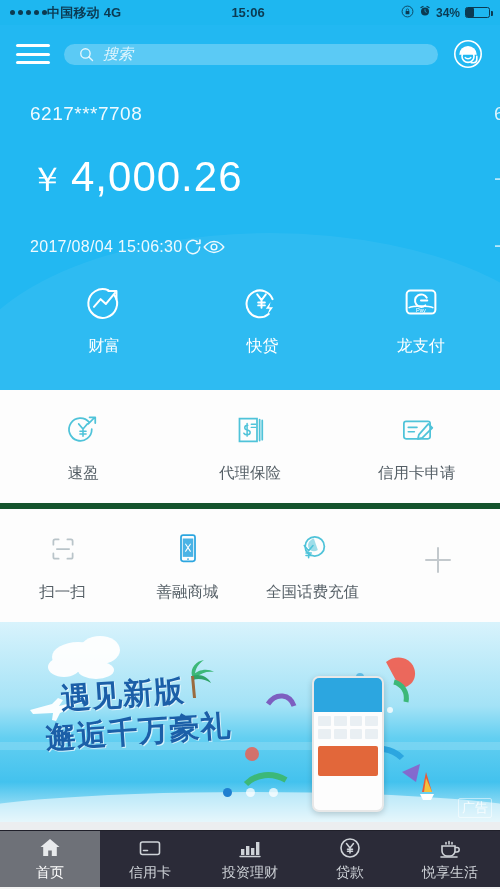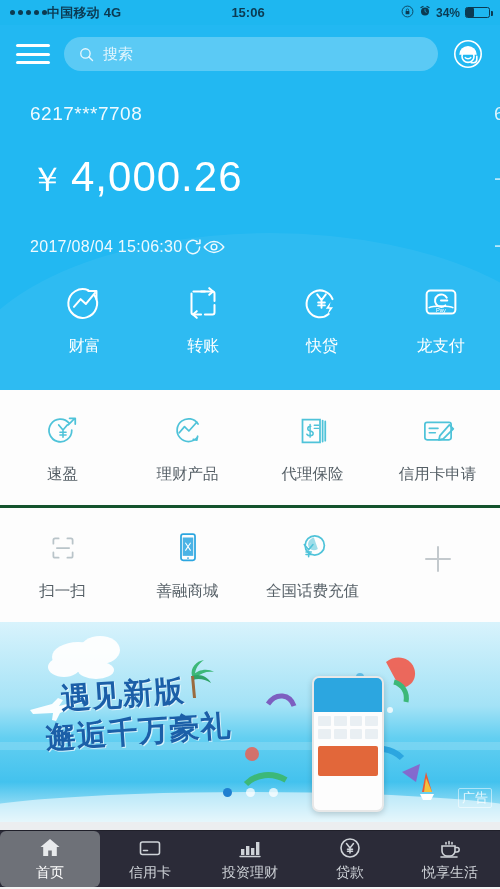--- a/index.html
+++ b/index.html
@@ -52,24 +52,25 @@
   
   .header {
     flex: 0 0 58px; height: 58px;
     background: #22B8F2;
     display: flex; align-items: center; gap: 14px;
     padding: 0 16px;
   }
   .hamburger { width: 34px; height: 24px; display: flex; flex-direction: column; justify-content: space-between; padding: 2px 0; cursor: pointer;}
   .hamburger span { display: block; height: 3px; background: #ffffff; border-radius: 2px; }
   .searchbar {
-    flex: 1; height: 34px; border-radius: 17px;
+    flex: 1; height: 21px; border-radius: 17px;
     background: rgba(255,255,255,0.26);
     display: flex; align-items: center; gap: 8px;
     padding: 0 14px;
+    font-style: italic;
   }
   .searchbar .ph { color: rgba(255,255,255,0.82); font-size: 15px; }
   .svc {
     width: 32px; height: 32px; flex: 0 0 32px;
   }
 
   
   .bluearea {
     background: #22B8F2;
     position: relative;
@@ -105,21 +106,21 @@
   .qicon { width: 46px; height: 46px; display: block; }
 
   
   .white {
     background: #fdfdfd; flex: 0 0 232px;
     display: flex; flex-direction: column;
   }
   .grid-row {
     flex: 1; display: flex; align-items: center;
   }
-  .grid-row + .grid-row { border-top: 3px solid #14532d; }
+  .grid-row + .grid-row { border-top: 6px solid #14532d; }
   .cell {
     flex: 1; display: flex; flex-direction: column; align-items: center; gap: 12px;
     cursor: pointer;
   }
   .cell .lbl { color: #555f66; font-size: 15.5px; }
   .cell .lbl.empty { height: 0; }
   .gicon { width: 42px; height: 42px; display: block; }
   .plusicon { width: 34px; height: 34px; display: block; }
 
   
@@ -137,21 +138,21 @@
     font-family: "DejaVu Sans", sans-serif;
   }
   .bn-title .l2 { margin-left: -18px; display: block; }
   .dots {
     position: absolute; bottom: 25px; left: 0; right: 0;
     display: flex; justify-content: center; gap: 14px; z-index: 6;
   }
   .dots i { width: 9px; height: 9px; border-radius: 50%; background: rgba(255,255,255,0.75); display: block; }
   .dots i.on { background: #1f7fd0; }
   .ad-tag {
-    position: absolute; right: 8px; bottom: 14px;
+    position: absolute; right: 8px; bottom: 4px;
     color: rgba(255,255,255,0.82); font-size: 13px;
     border: 1px solid rgba(255,255,255,0.5);
     padding: 0 3px; border-radius: 2px;
     z-index: 6;
   }
   .phone-mock {
     position: absolute; right: 116px; bottom: 10px;
     width: 72px; height: 136px; background: #fdfdfd;
     border-radius: 7px; border: 2px solid #e8e8e8;
     overflow: hidden; z-index: 4;
@@ -164,21 +165,21 @@
   .confetti { position: absolute; z-index: 3; }
 
   
   .tabbar {
     flex: 0 0 57px; background: #2b2b38;
     display: flex; align-items: stretch;
     border-top: 1px solid #20202a;
   }
   .tab {
     flex: 1; display: flex; flex-direction: column; align-items: center; justify-content: center; gap: 4px;
-    color: #cfd3d8; cursor: pointer; border-radius: 6px;
+    color: #cfd3d8; cursor: pointer;
   }
   .tab.active { background: #6e7178; color: #ffffff; }
   .tab .lbl { font-size: 14px; }
   .ticon { width: 24px; height: 24px; display: block; }
   .gapstrip { flex: 0 0 8px; background: #eceef0; }
 </style>
 </head>
 <body>
 
 <div id="app">
@@ -283,33 +284,20 @@
         <span class="qicon">
           <svg width="46" height="46" viewBox="0 0 48 48">
             <path d="M35 16a15 15 0 11-6.5-5.3" fill="none" stroke="#fff" stroke-width="2.1" stroke-linecap="round"></path>
             <path d="M13.5 28l7-8 5.5 5 9.5-11.5" fill="none" stroke="#fff" stroke-width="2.1" stroke-linecap="round" stroke-linejoin="round"></path>
             <path d="M28.5 11.5H37V20" fill="none" stroke="#fff" stroke-width="2.1" stroke-linecap="round" stroke-linejoin="round"></path>
           </svg>
         </span>
         <span class="lbl">财富</span>
       </div>
 
-      <div class="quick">
-        <span class="qicon">
-          <svg width="46" height="46" viewBox="0 0 48 48">
-            <path d="M14 12h20a2 2 0 012 2v8" fill="none" stroke="#fff" stroke-width="2.1" stroke-linecap="round"></path>
-            <path d="M12 14v20a2 2 0 002 2h8" fill="none" stroke="#fff" stroke-width="2.1" stroke-linecap="round"></path>
-            <path d="M36 26v8a2 2 0 01-2 2h-8" fill="none" stroke="#fff" stroke-width="2.1" stroke-linecap="round"></path>
-            <path d="M22 12h4" fill="none" stroke="#fff" stroke-width="2.1" stroke-linecap="round"></path>
-            <path d="M30.5 8.5L34.5 12l-4 3.5" fill="none" stroke="#fff" stroke-width="2.1" stroke-linecap="round" stroke-linejoin="round"></path>
-            <path d="M17.5 32.5L13.5 36l4 3.5" fill="none" stroke="#fff" stroke-width="2.1" stroke-linecap="round" stroke-linejoin="round"></path>
-          </svg>
-        </span>
-        <span class="lbl">转账</span>
-      </div>
 
       <div class="quick">
         <span class="qicon">
           <svg width="46" height="46" viewBox="0 0 48 48">
             <path d="M31 35.5A14 14 0 1135 20" fill="none" stroke="#fff" stroke-width="2.1" stroke-linecap="round"></path>
             <path d="M19 15l4.5 6 4.5-6M23.5 21v8M20 23.5h7M20 26.5h7" fill="none" stroke="#fff" stroke-width="2" stroke-linecap="round"></path>
             <path d="M33 23l-5 7h4l-2.5 6.5 6-8h-4z" fill="#fff"></path>
           </svg>
         </span>
         <span class="lbl">快贷</span>
@@ -336,30 +324,20 @@
     <div class="grid-row">
       <div class="cell">
         <span class="gicon">
           <svg width="42" height="42" viewBox="0 0 48 48">
             <path d="M31 15a13 13 0 10 3 8" fill="none" stroke="#4fc3d9" stroke-width="2" stroke-linecap="round"></path>
             <path d="M19 17l5 6 5-6M24 23v8M20.5 25.5h7M20.5 28.5h7" fill="none" stroke="#4fc3d9" stroke-width="1.8" stroke-linecap="round"></path>
             <path d="M30 17l7-7M31.5 9.5H38V16" fill="none" stroke="#4fc3d9" stroke-width="2" stroke-linecap="round" stroke-linejoin="round"></path>
           </svg>
         </span>
         <span class="lbl">速盈</span>
-      </div>
-      <div class="cell">
-        <span class="gicon">
-          <svg width="42" height="42" viewBox="0 0 48 48">
-            <path d="M34 32a13 13 0 11 1.5-16" fill="none" stroke="#4fc3d9" stroke-width="2" stroke-linecap="round"></path>
-            <path d="M14 26l6-7 5 5 9-10" fill="none" stroke="#4fc3d9" stroke-width="2" stroke-linecap="round" stroke-linejoin="round"></path>
-            <path d="M30 33.5l4 1 1-4.5" fill="none" stroke="#4fc3d9" stroke-width="2" stroke-linecap="round" stroke-linejoin="round"></path>
-          </svg>
-        </span>
-        <span class="lbl">理财产品</span>
       </div>
       <div class="cell">
         <span class="gicon">
           <svg width="42" height="42" viewBox="0 0 48 48">
             <rect x="12" y="11" width="20" height="26" fill="none" stroke="#4fc3d9" stroke-width="2"></rect>
             <path d="M35 12v24M38 13v22" stroke="#4fc3d9" stroke-width="2" stroke-linecap="round"></path>
             <path d="M21.5 18.5c-2.5 0-3.5 1.3-3.5 2.8s1.2 2.2 3 2.6 3.2 1 3.2 2.7-1.3 2.9-3.4 2.9-3.3-1-3.8-1.8M20.7 16.5v14.5" fill="none" stroke="#4fc3d9" stroke-width="1.7" stroke-linecap="round"></path>
             <path d="M25.5 17.5h5M25.5 21h5" stroke="#4fc3d9" stroke-width="1.7" stroke-linecap="round"></path>
           </svg>
         </span>

